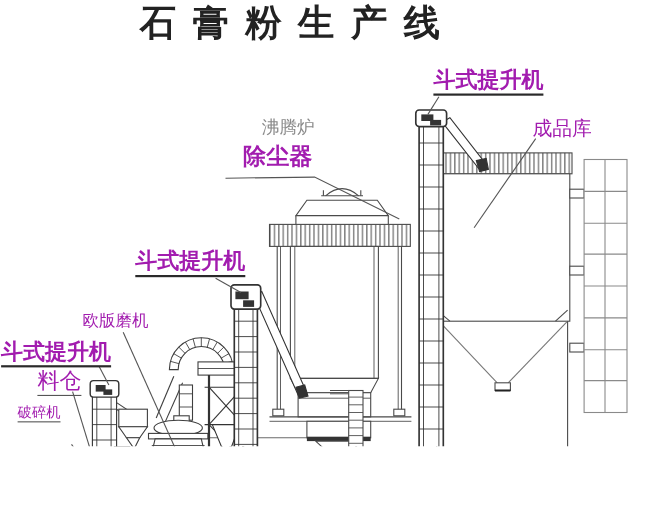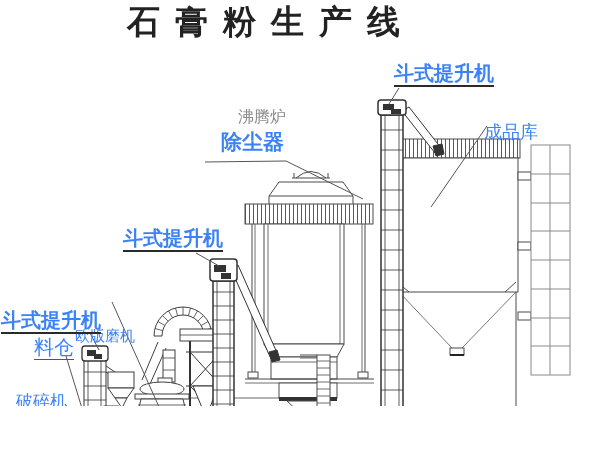--- a/index.html
+++ b/index.html
@@ -1,18 +1,18 @@
 <!DOCTYPE html>
 <html><head>
 <meta charset="utf-8">
 <style>
   html,body{margin:0;padding:0;background:#fff;}
   .stage{position:relative;width:600px;height:406px;background:#fff;overflow:hidden;
          font-family:"Liberation Serif",serif;text-decoration:underline;}
-  .lbl{position:absolute;color:#3b82f6;white-space:nowrap;line-height:1;
+  .lbl{position:absolute;color:#a21caf;white-space:nowrap;line-height:1;
        font-family:"Liberation Serif",serif;}
   .bold{font-weight:bold;}
   .ul{border-bottom:2px solid #2a2a2a;padding-bottom:2px;}
   .thin-ul{border-bottom:1.5px solid #555;padding-bottom:2px;}
   .title{font-weight:bold;font-size:33px;letter-spacing:15px;color:#222;}
   .light{color:#8a8a8a;}
   .smudge{position:absolute;background:#9a9a9a;filter:blur(3px);}
   svg{position:absolute;left:0;top:0;}
 </style>
 </head>
@@ -202,29 +202,29 @@
   </g>
 </svg>
 
   <div class="smudge" style="left:300px;top:445px;width:260px;height:10px;opacity:.14;"></div>
   <div class="smudge" style="left:0px;top:433px;width:12px;height:16px;opacity:.25;"></div>
 
   <div class="lbl title" style="left:127px;top:6px;">石膏粉生产线</div>
 
   <div class="lbl bold ul" style="left:394px;top:63px;font-size:20px;">斗式提升机</div>
 
-  <div class="lbl" style="left:484px;top:108px;font-size:18px;margin-top:15px;">成品库</div>
+  <div class="lbl" style="left:484px;top:108px;font-size:18px;">成品库</div>
 
   <div class="lbl light" style="left:238px;top:109px;font-size:16px;">沸腾炉</div>
 
   <div class="lbl bold" style="left:221px;top:132px;font-size:21px;">除尘器</div>
 
   <div class="lbl bold ul" style="left:123px;top:228px;font-size:20px;">斗式提升机</div>
 
-  <div class="lbl" style="left:75px;top:285px;font-size:15px;margin-top:44px;">欧版磨机</div>
+  <div class="lbl" style="left:75px;top:285px;font-size:15px;">欧版磨机</div>
 
   <div class="lbl bold ul" style="left:1px;top:310px;font-size:20px;">斗式提升机</div>
 
   <div class="lbl thin-ul" style="left:34px;top:337px;font-size:20px;">料仓</div>
 
-  <div class="lbl thin-ul" style="left:16px;top:393px;font-size:17px;">破碎机</div>
+  <div class="lbl thin-ul" style="left:16px;top:368px;font-size:13px;">破碎机</div>
 
 </div>
 
 </body></html>

